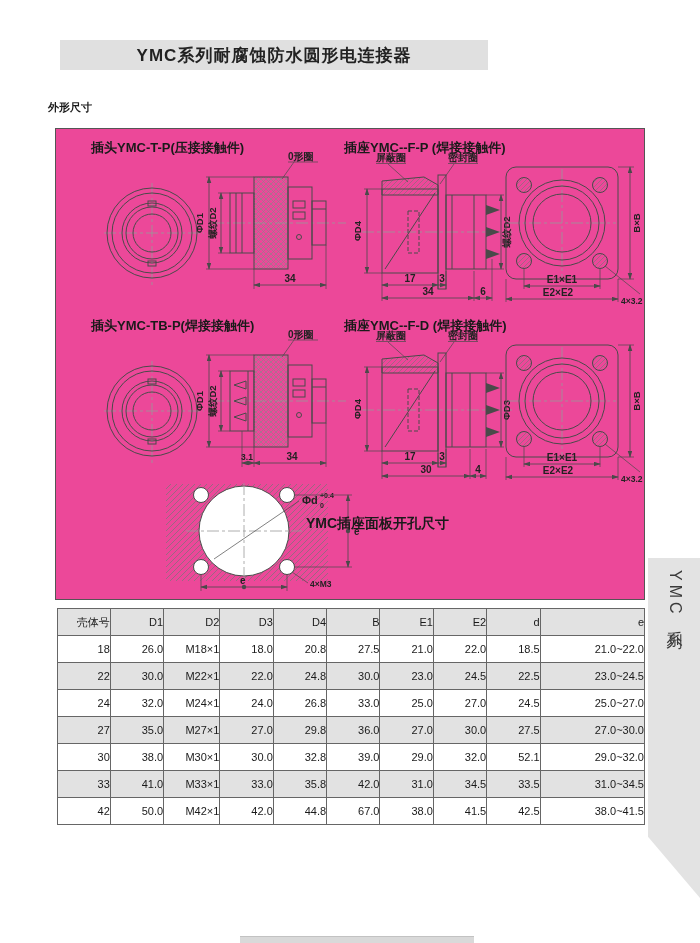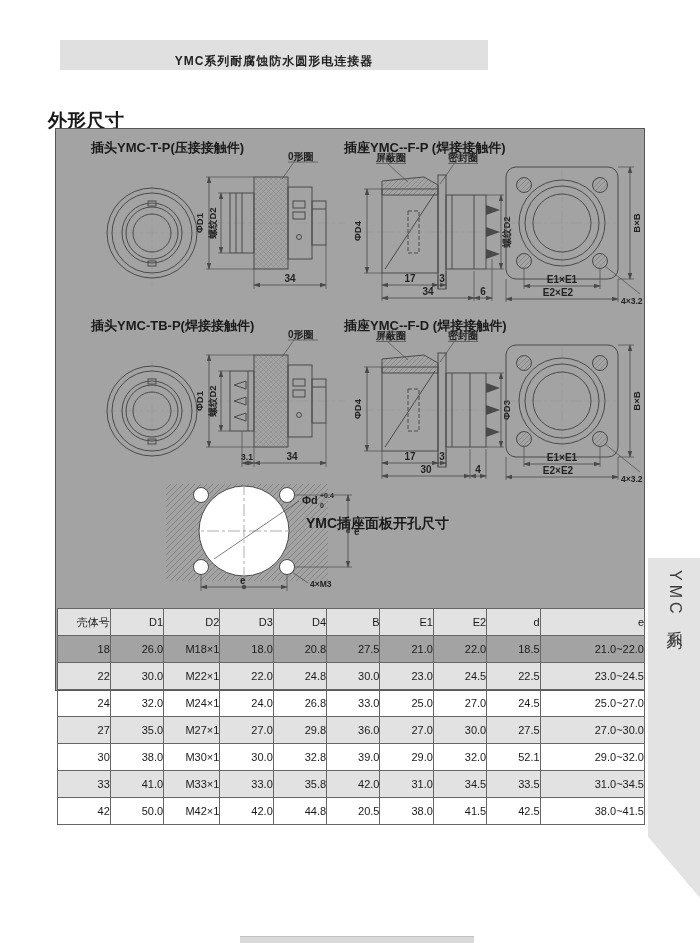--- a/index.html
+++ b/index.html
@@ -1,19 +1,19 @@
 <!DOCTYPE html>
 <html><head>
 <meta charset="utf-8">
 <style>
   *{margin:0;padding:0;box-sizing:border-box}
   html,body{width:700px;height:943px;background:#fff;font-family:"Liberation Sans",sans-serif;color:#1a1a1a;position:relative;overflow:hidden}
-  .header-bar{position:absolute;left:60px;top:40px;width:428px;height:30px;background:#e0e0e0;display:flex;align-items:flex-end;justify-content:center;font-size:12px;font-weight:bold;letter-spacing:1px;color:#222}
-  .section-title{position:absolute;left:48px;top:108px;font-size:19px;font-weight:bold}
-  .drawing-box{position:absolute;left:55px;top:128px;width:590px;height:563px;border:1px solid #555;background:#a3a3a3}
+  .header-bar{position:absolute;left:60px;top:40px;width:428px;height:30px;background:#e0e0e0;display:flex;align-items:center;justify-content:center;font-size:17px;font-weight:bold;letter-spacing:1px;color:#222}
+  .section-title{position:absolute;left:48px;top:100px;font-size:11px;font-weight:bold}
+  .drawing-box{position:absolute;left:55px;top:128px;width:590px;height:472px;border:1px solid #555;background:#ec4899}
   .dwg-title{position:absolute;font-size:13px;font-weight:bold;white-space:nowrap}
   .panel-caption{position:absolute;left:250px;top:386px;font-size:14px;font-weight:bold;white-space:nowrap}
   .drawing-box svg{position:absolute;overflow:visible}
   .s{stroke:#4a4a4a;stroke-width:1;fill:none}
   .cl{stroke:#999;stroke-width:.8;fill:none;stroke-dasharray:12 3 3 3}
   .dm{stroke:#4a4a4a;stroke-width:.8;fill:none}
   .ex{stroke:#4a4a4a;stroke-width:.7;fill:none}
   svg text{font-family:"Liberation Sans",sans-serif;font-size:10px;font-weight:bold;fill:#222}
   svg text.r{font-size:9.5px}
   svg text.sm{font-size:8.5px}
@@ -453,21 +453,21 @@
         <td>34.5</td>
         <td>33.5</td>
         <td>31.0~34.5</td>
       </tr>
       <tr>
         <td>42</td>
         <td>50.0</td>
         <td>M42×1</td>
         <td>42.0</td>
         <td>44.8</td>
-        <td>20.5</td>
+        <td>67.0</td>
         <td>38.0</td>
         <td>41.5</td>
         <td>42.5</td>
         <td>38.0~41.5</td>
       </tr>
     </tbody>
 </table>
 
 <div class="side-tab">
   <span>YMC系列</span>

